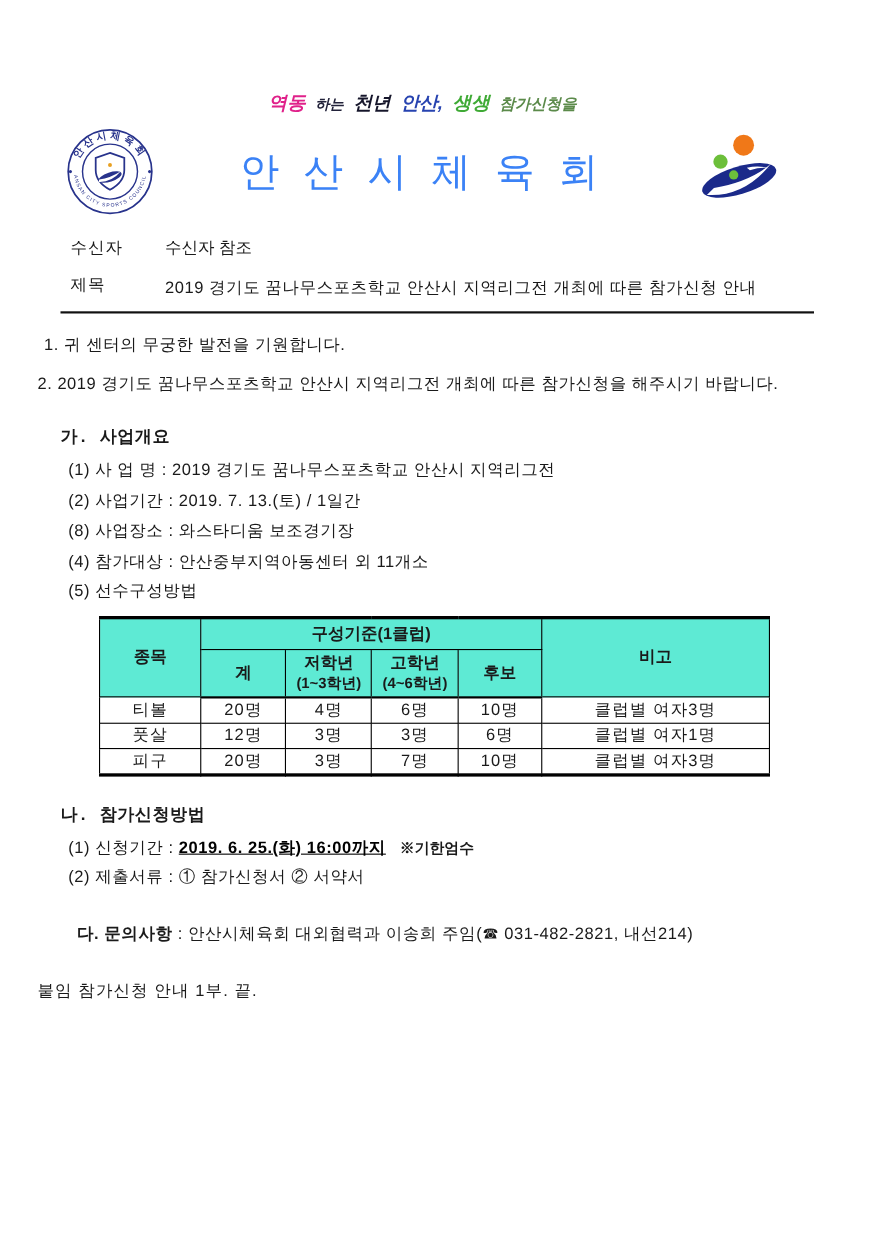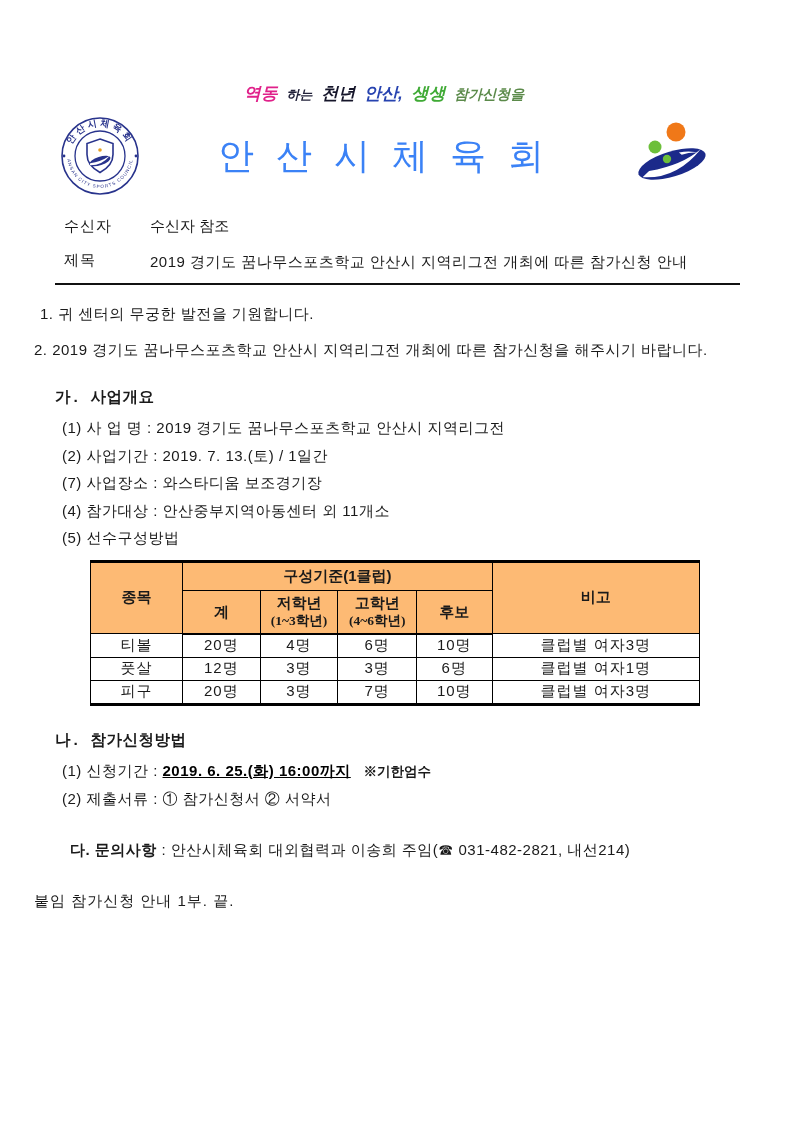--- a/index.html
+++ b/index.html
@@ -71,25 +71,25 @@
     width:610px;
     font-size:15px;
     border-top:3px solid #000;
     border-bottom:3px solid #000;
   }
   table.roster th, table.roster td{
     border:1px solid #000;
     text-align:center;vertical-align:middle;
     padding:0 2px;
   }
-  table.roster thead th{background:#fdba74;font-weight:bold;}
+  table.roster thead th{background:#5eead4;font-weight:bold;}
   table.roster thead tr:last-child th{border-bottom:2px solid #000;}
   .th-top{height:27px;}
   .th-sub{height:42px;line-height:18px;}
-  .th-sub .sub2{font-size:13.5px;display:block;font-family:Liberation Serif, serif;}
+  .th-sub .sub2{font-size:13.5px;display:block;}
   table.roster tbody td{height:22px;letter-spacing:1px;}
   .col-sport{width:92px;}
   .col-total{width:76px;}
   .col-lower{width:76px;}
   .col-upper{width:77px;}
   .col-res{width:74px;}
   .col-note{width:215px;}
   
   .b-date{color:#000000;font-weight:bold;text-decoration:underline;letter-spacing:0.5px;}
   .b-note{font-weight:bold;font-size:13.5px;margin-left:8px;letter-spacing:0px;}
@@ -163,21 +163,21 @@
   </div>
   <div class="divider"></div>
 
   <div class="para1">1. 귀 센터의 무궁한 발전을 기원합니다.</div>
   <div class="para2">2. 2019 경기도 꿈나무스포츠학교 안산시 지역리그전 개최에 따른 참가신청을 해주시기 바랍니다.</div>
 
   <div class="sec-title">가. 사업개요</div>
   <div class="sec-items">
     <div>(1) 사 업 명 : 2019 경기도 꿈나무스포츠학교 안산시 지역리그전</div>
     <div>(2) 사업기간 : 2019. 7. 13.(토) / 1일간</div>
-    <div>(7) 사업장소 : 와스타디움 보조경기장</div>
+    <div>(8) 사업장소 : 와스타디움 보조경기장</div>
     <div>(4) 참가대상 : 안산중부지역아동센터 외 11개소</div>
     <div>(5) 선수구성방법</div>
   </div>
 
   <table class="roster">
     <thead>
       <tr>
         <th class="col-sport th-top" rowspan="2">종목</th>
         <th colspan="4" class="th-top">구성기준(1클럽)</th>
         <th class="col-note th-top" rowspan="2">비고</th>

